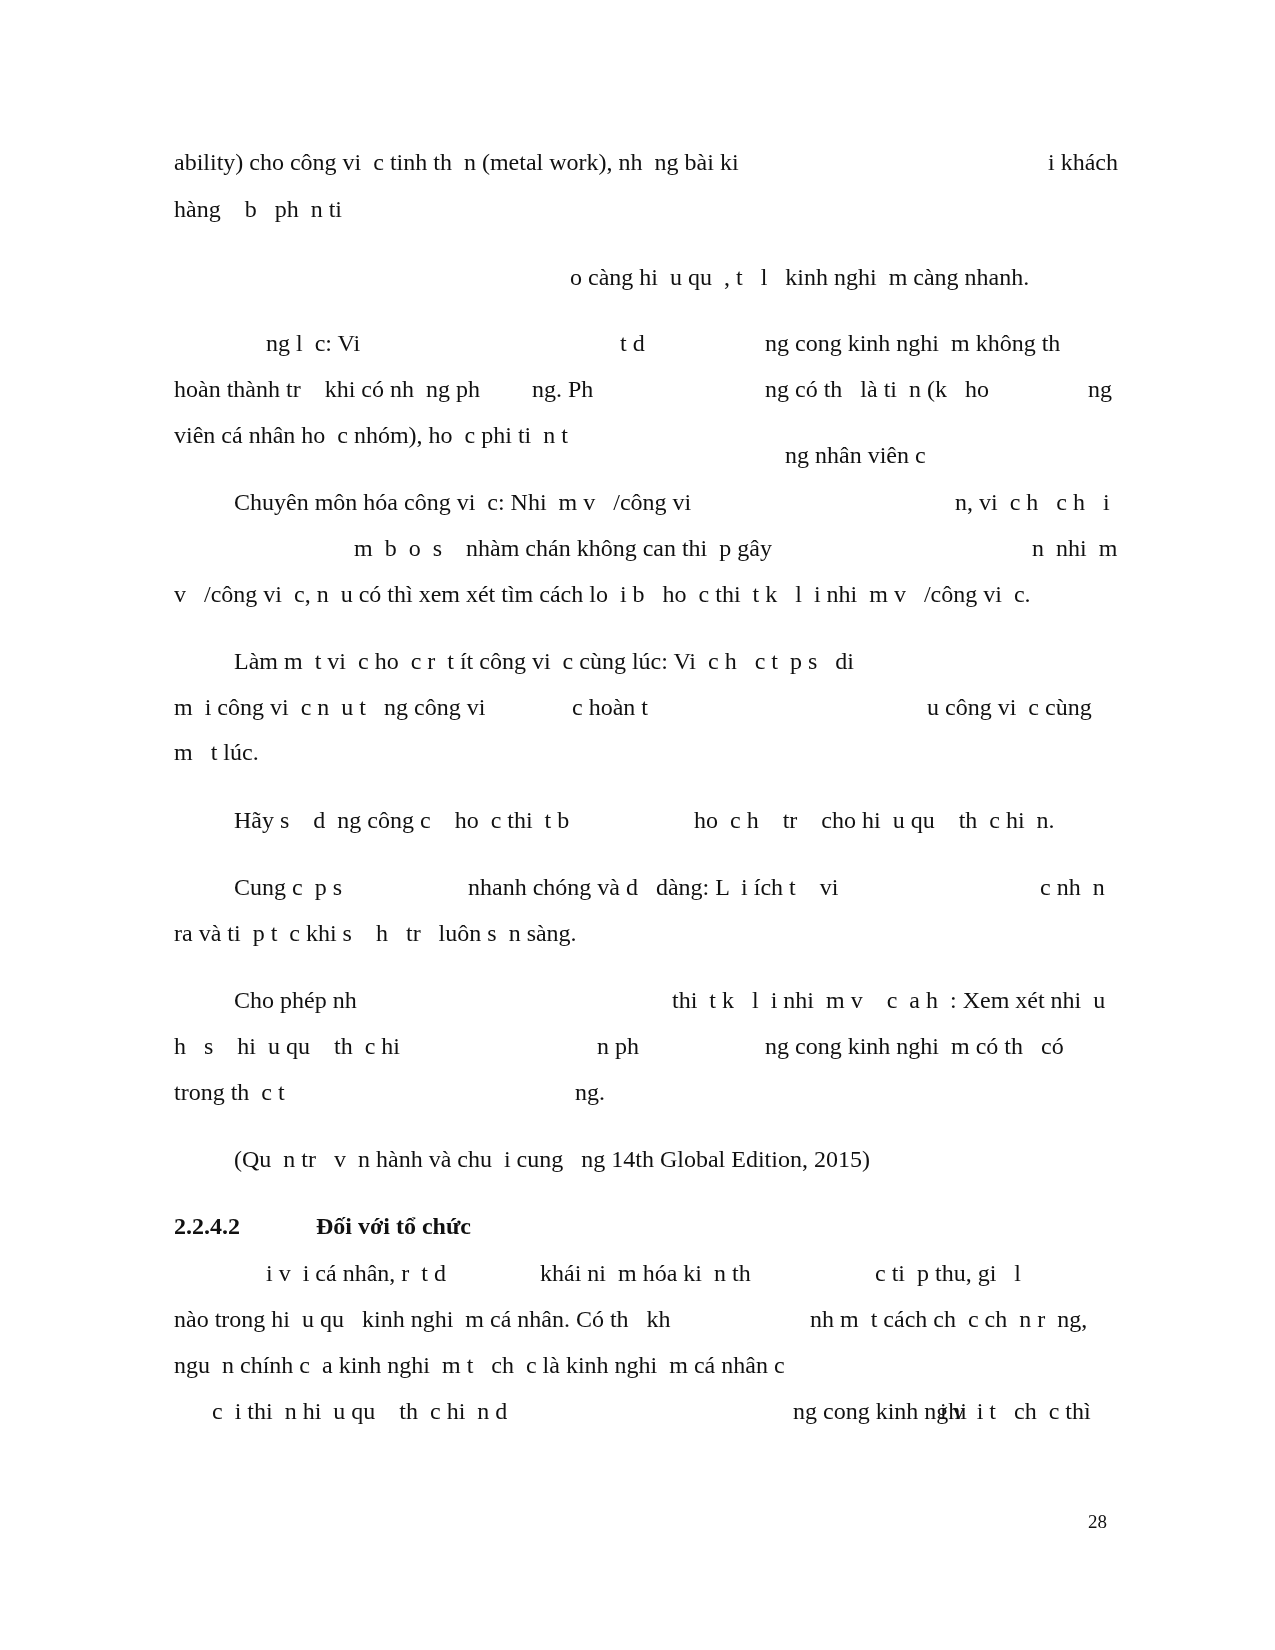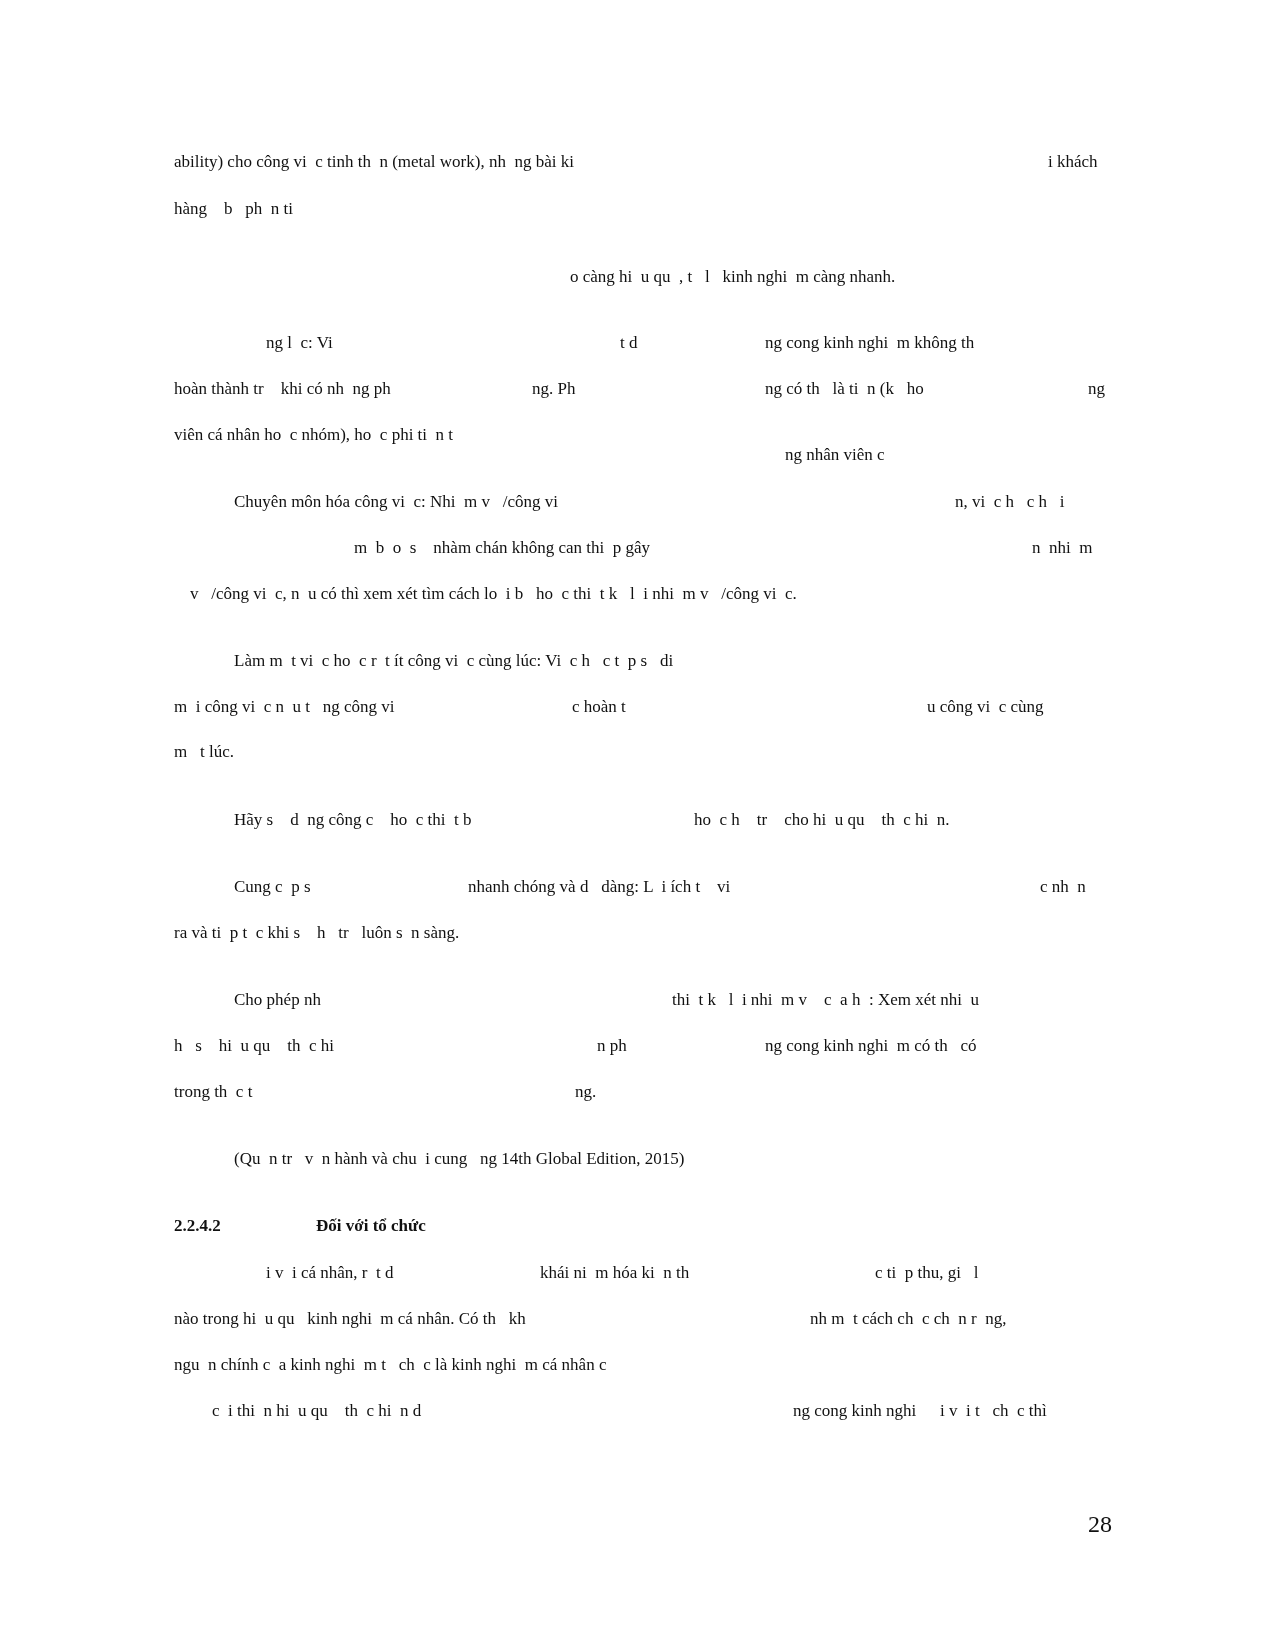--- a/index.html
+++ b/index.html
@@ -1,20 +1,20 @@
 <!DOCTYPE html>
 <html><head>
 <meta charset="utf-8">
 <style>
   html, body { margin: 0; padding: 0; background: #ffffff; }
   body { width: 1275px; height: 1650px; position: relative; overflow: hidden;
          font-family: "Liberation Serif", "DejaVu Serif", serif; color: #111; }
-  .line { position: absolute; font-size: 17px; line-height: 30px; white-space: pre; }
+  .line { position: absolute; font-size: 24px; line-height: 30px; white-space: pre; }
   .heading { font-weight: bold; }
-  .pagenum { position: absolute; font-size: 24px; }
+  .pagenum { position: absolute; font-size: 19px; }
 </style>
 </head>
 <body>
 
 <div id="doc">
   <div id="lines">
       <div class="line" style="left: 174px; top: 147px;">ability) cho công vi  c tinh th  n (metal work), nh  ng bài ki</div>
       <div class="line" style="left: 1048px; top: 147px;">i khách</div>
       <div class="line" style="left: 174px; top: 194px;">hàng    b   ph  n ti</div>
       <div class="line" style="left: 570px; top: 262px;">o càng hi  u qu  , t   l   kinh nghi  m càng nhanh.</div>
@@ -24,21 +24,21 @@
       <div class="line" style="left: 174px; top: 374px;">hoàn thành tr    khi có nh  ng ph</div>
       <div class="line" style="left: 532px; top: 374px;">ng. Ph</div>
       <div class="line" style="left: 765px; top: 374px;">ng có th   là ti  n (k   ho</div>
       <div class="line" style="left: 1088px; top: 374px;">ng</div>
       <div class="line" style="left: 174px; top: 420px;">viên cá nhân ho  c nhóm), ho  c phi ti  n t</div>
       <div class="line" style="left: 785px; top: 420px; margin-top: 20px;">ng nhân viên c</div>
       <div class="line" style="left: 234px; top: 487px;">Chuyên môn hóa công vi  c: Nhi  m v   /công vi</div>
       <div class="line" style="left: 955px; top: 487px;">n, vi  c h   c h   i</div>
       <div class="line" style="left: 354px; top: 533px;">m  b  o  s    nhàm chán không can thi  p gây</div>
       <div class="line" style="left: 1032px; top: 533px;">n  nhi  m</div>
-      <div class="line" style="left: 174px; top: 579px; margin-left: 16px;">v   /công vi  c, n  u có thì xem xét tìm cách lo  i b   ho  c thi  t k   l  i nhi  m v   /công vi  c.</div>
+      <div class="line" style="left: 174px; top: 579px;">v   /công vi  c, n  u có thì xem xét tìm cách lo  i b   ho  c thi  t k   l  i nhi  m v   /công vi  c.</div>
       <div class="line" style="left: 234px; top: 646px;">Làm m  t vi  c ho  c r  t ít công vi  c cùng lúc: Vi  c h   c t  p s   di</div>
       <div class="line" style="left: 174px; top: 692px;">m  i công vi  c n  u t   ng công vi</div>
       <div class="line" style="left: 572px; top: 692px;">c hoàn t</div>
       <div class="line" style="left: 927px; top: 692px;">u công vi  c cùng</div>
       <div class="line" style="left: 174px; top: 737px;">m   t lúc.</div>
       <div class="line" style="left: 234px; top: 805px;">Hãy s    d  ng công c    ho  c thi  t b</div>
       <div class="line" style="left: 694px; top: 805px;">ho  c h    tr    cho hi  u qu    th  c hi  n.</div>
       <div class="line" style="left: 234px; top: 872px;">Cung c  p s</div>
       <div class="line" style="left: 468px; top: 872px;">nhanh chóng và d   dàng: L  i ích t    vi</div>
       <div class="line" style="left: 1040px; top: 872px;">c nh  n</div>

